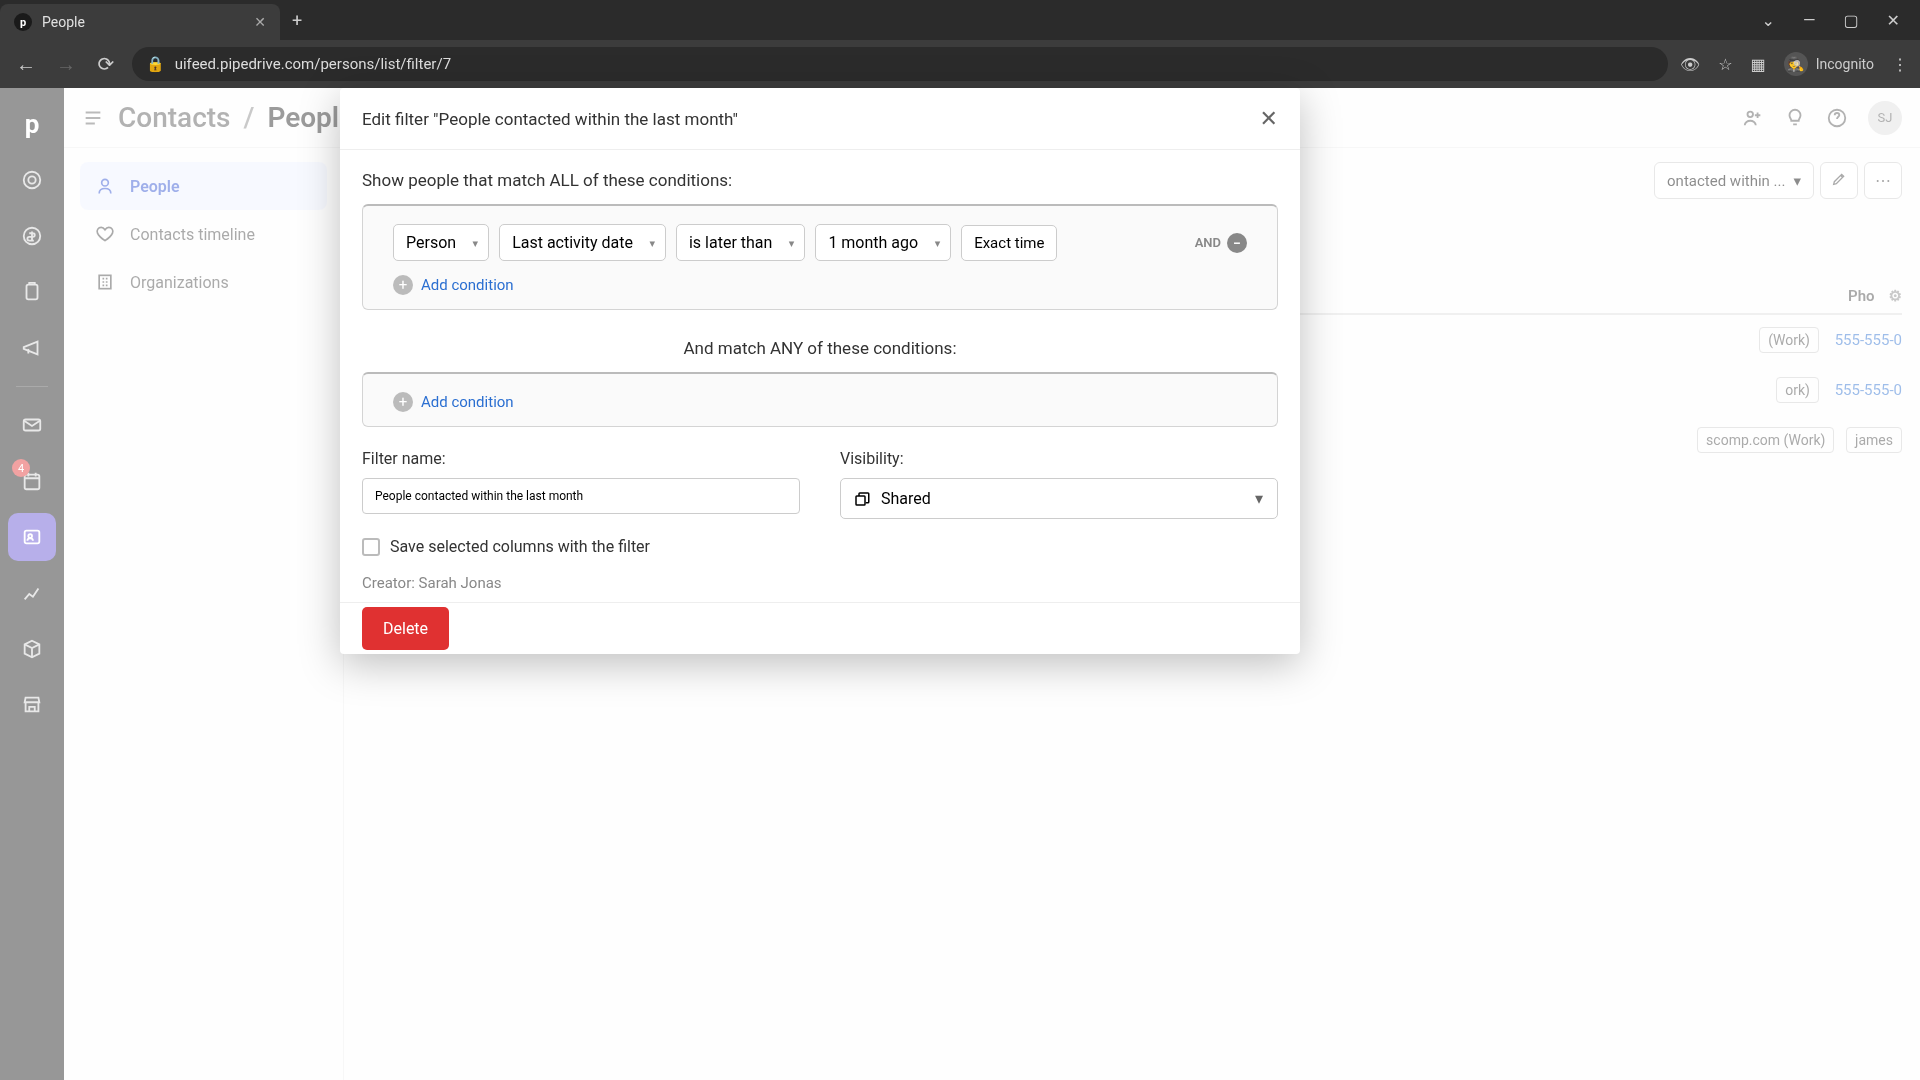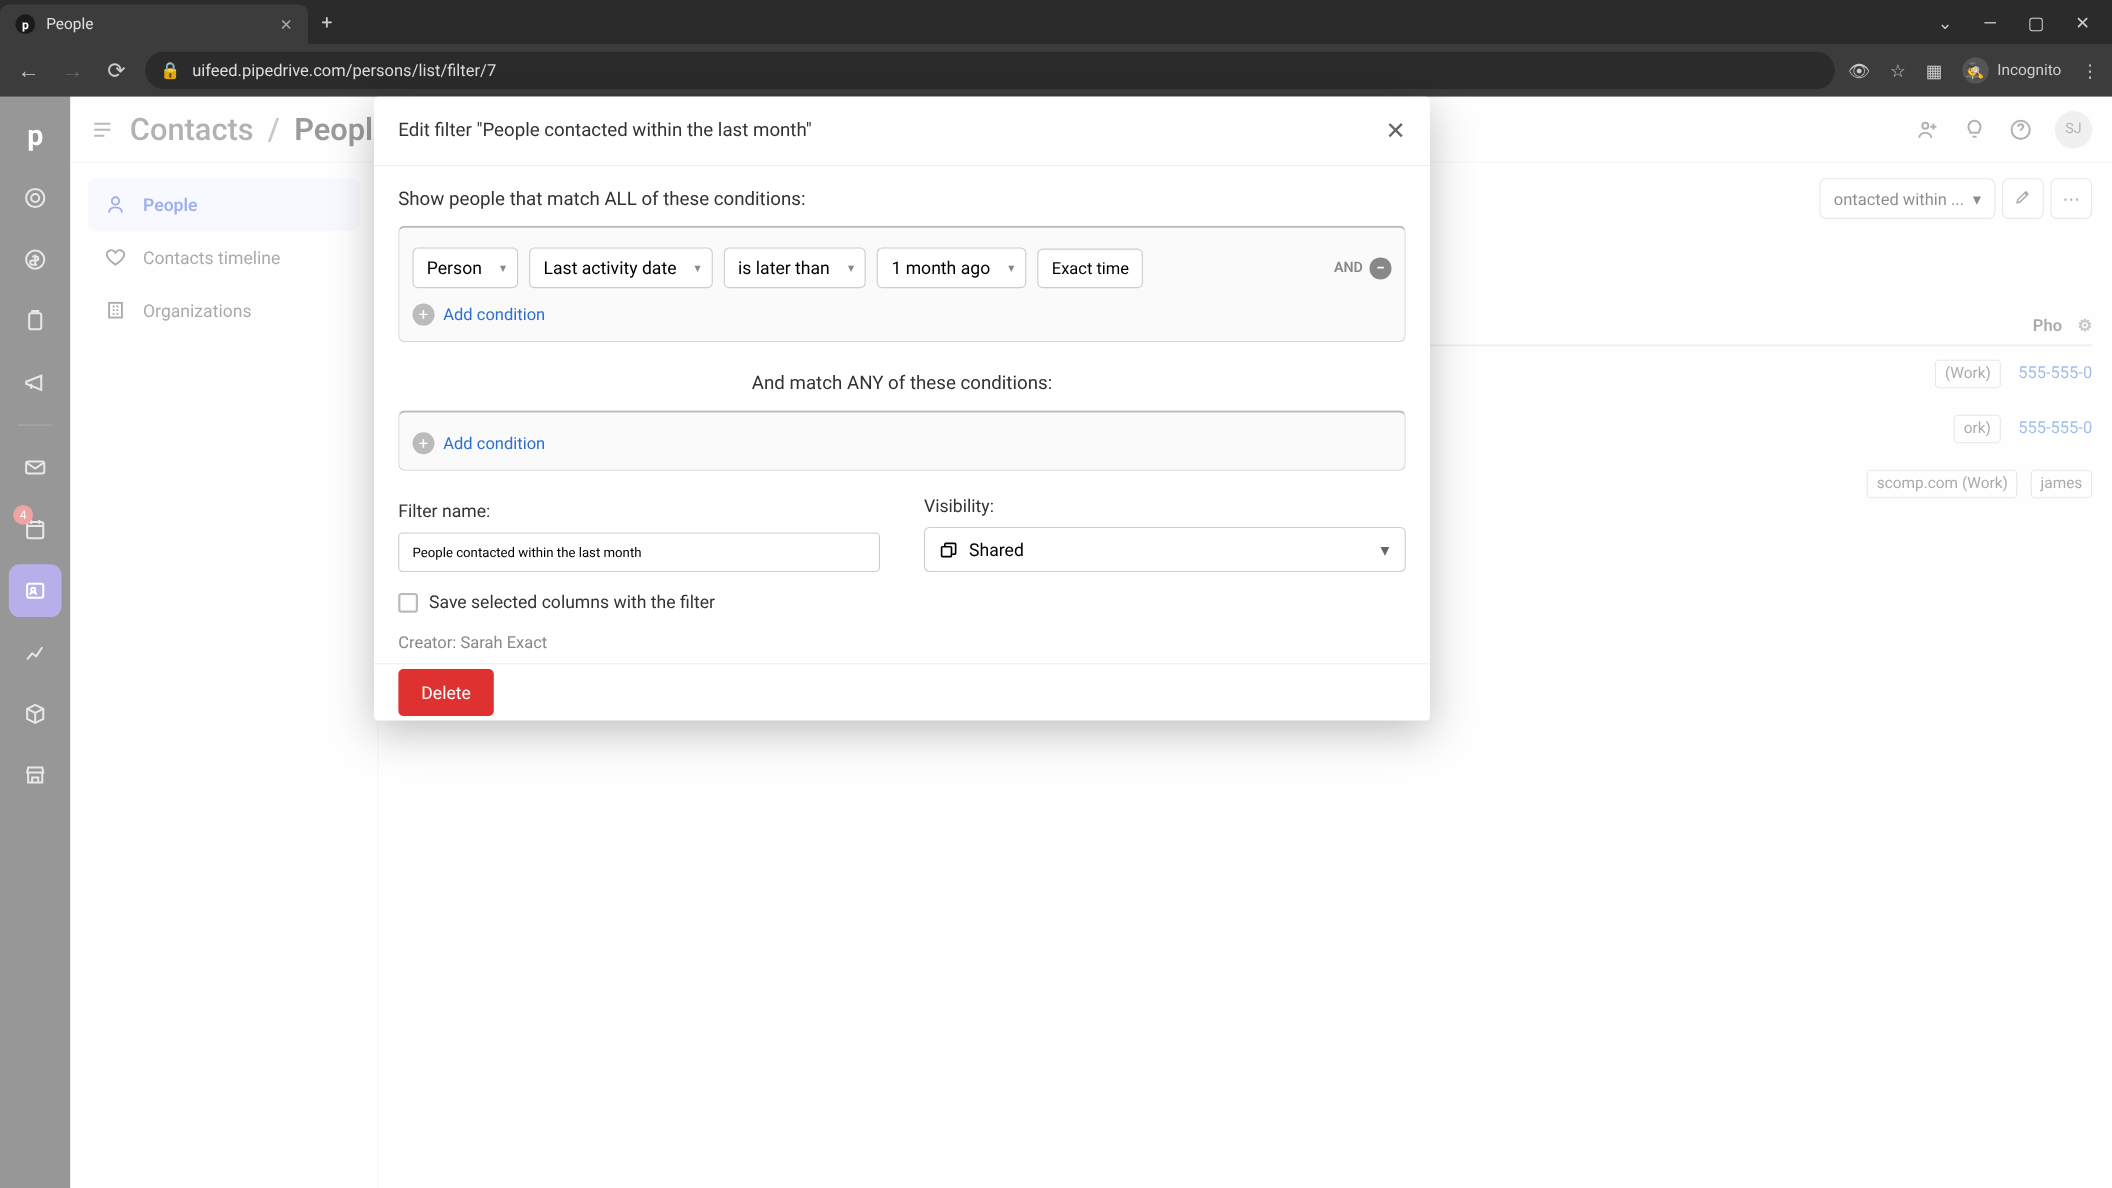--- a/index.html
+++ b/index.html
@@ -57,32 +57,32 @@
 .gear-icon { color:#888; }
 
 
 .modal-backdrop { position:absolute; inset:0; background:rgba(255,255,255,0.55); }
 .modal { position:absolute; left:340px; top:0px; width: 960px; background:#fff; border-radius:4px; box-shadow:0 10px 40px rgba(0,0,0,0.25); padding-bottom: 0; }
 .modal-header { display:flex; align-items:center; padding:18px 22px; border-bottom:1px solid #eee; }
 .modal-title { font-size:17px; color:#333; }
 .modal-close { margin-left:auto; font-size:22px; color:#666; cursor:pointer; }
 .modal-body { padding: 20px 22px 10px; }
 .section-label { font-size:17px; color:#333; margin-bottom: 14px; }
-.cond-box { border:1px solid #d4d4d4; border-radius:6px; padding: 18px 12px 14px; background:#fafafa; position:relative;margin-top:12px; }
+.cond-box { border:1px solid #d4d4d4; border-radius:6px; padding: 18px 30px 14px; background:#fafafa; position:relative;margin-top:12px; }
 .cond-box.top { border-top:2px solid #bbb; }
 .cond-row { display:flex; gap:10px; align-items:center; flex-wrap:wrap; }
 .select-pill { background:#fff; border:1px solid #ccc; border-radius:5px; padding:8px 32px 8px 12px; font-size:16px; position:relative; cursor:pointer; }
 .select-pill::after { content:"▾"; position:absolute; right:10px; top:50%; transform:translateY(-50%); color:#888; font-size:11px; }
 .exact-time { border:1px solid #ccc; border-radius:5px; padding:8px 12px; font-size:15px; background:#fff; cursor:pointer; }
 .and-chip { margin-left:auto; display:flex; align-items:center; gap:6px; color:#888; font-size:13px; font-weight:600; }
 .minus-circ { width:20px; height:20px; border-radius:50%; background:#888; color:#fff; display:flex; align-items:center; justify-content:center; font-size:14px; cursor:pointer; }
 .add-cond { display:flex; align-items:center; gap:8px; margin-top:14px; color:#2b6fd1; cursor:pointer; font-size:15px; }
 .plus-circ { width:20px; height:20px; border-radius:50%; background:#bbb; color:#fff; display:flex; align-items:center; justify-content:center; font-size:15px; }
 
-.form-row { display:flex; gap: 40px; margin-top: 22px; align-items: flex-end; }
+.form-row { display:flex; gap: 40px; margin-top: 22px; }
 .form-col { flex:1; }
 .form-label { font-size:16px; color:#333; margin-bottom:10px; display:block; }
 .text-input { width:100%; border:1px solid #ccc; border-radius:4px; padding:10px 12px; font-size:12px; }
 .vis-select { width:100%; border:1px solid #ccc; border-radius:5px; padding:10px 12px; font-size:16px; display:flex; align-items:center; gap:10px; cursor:pointer; position:relative; }
 .vis-select::after { content:"▾"; position:absolute; right:14px; color:#666; }
 
 .checkbox-row { display:flex; align-items:flex-end; gap:10px; margin-top:18px; font-size:16px; color:#333; }
 .checkbox { width:18px; height:18px; border:2px solid #bbb; border-radius:3px; cursor:pointer; }
 .creator-line { color:#888; font-size:15px; margin-top:18px; }
 
@@ -352,19 +352,19 @@
             <span>Shared</span>
           </div>
         </div>
       </div>
 
       <div class="checkbox-row">
         <span class="checkbox"></span>
         <span>Save selected columns with the filter</span>
       </div>
 
-      <div class="creator-line">Creator: Sarah Exact</div>
+      <div class="creator-line">Creator: Sarah Jonas</div>
     </div>
     <div class="modal-footer">
       <button class="btn btn-danger">Delete</button>
     </div>
   </div>
 </div>
 
 </body></html>

